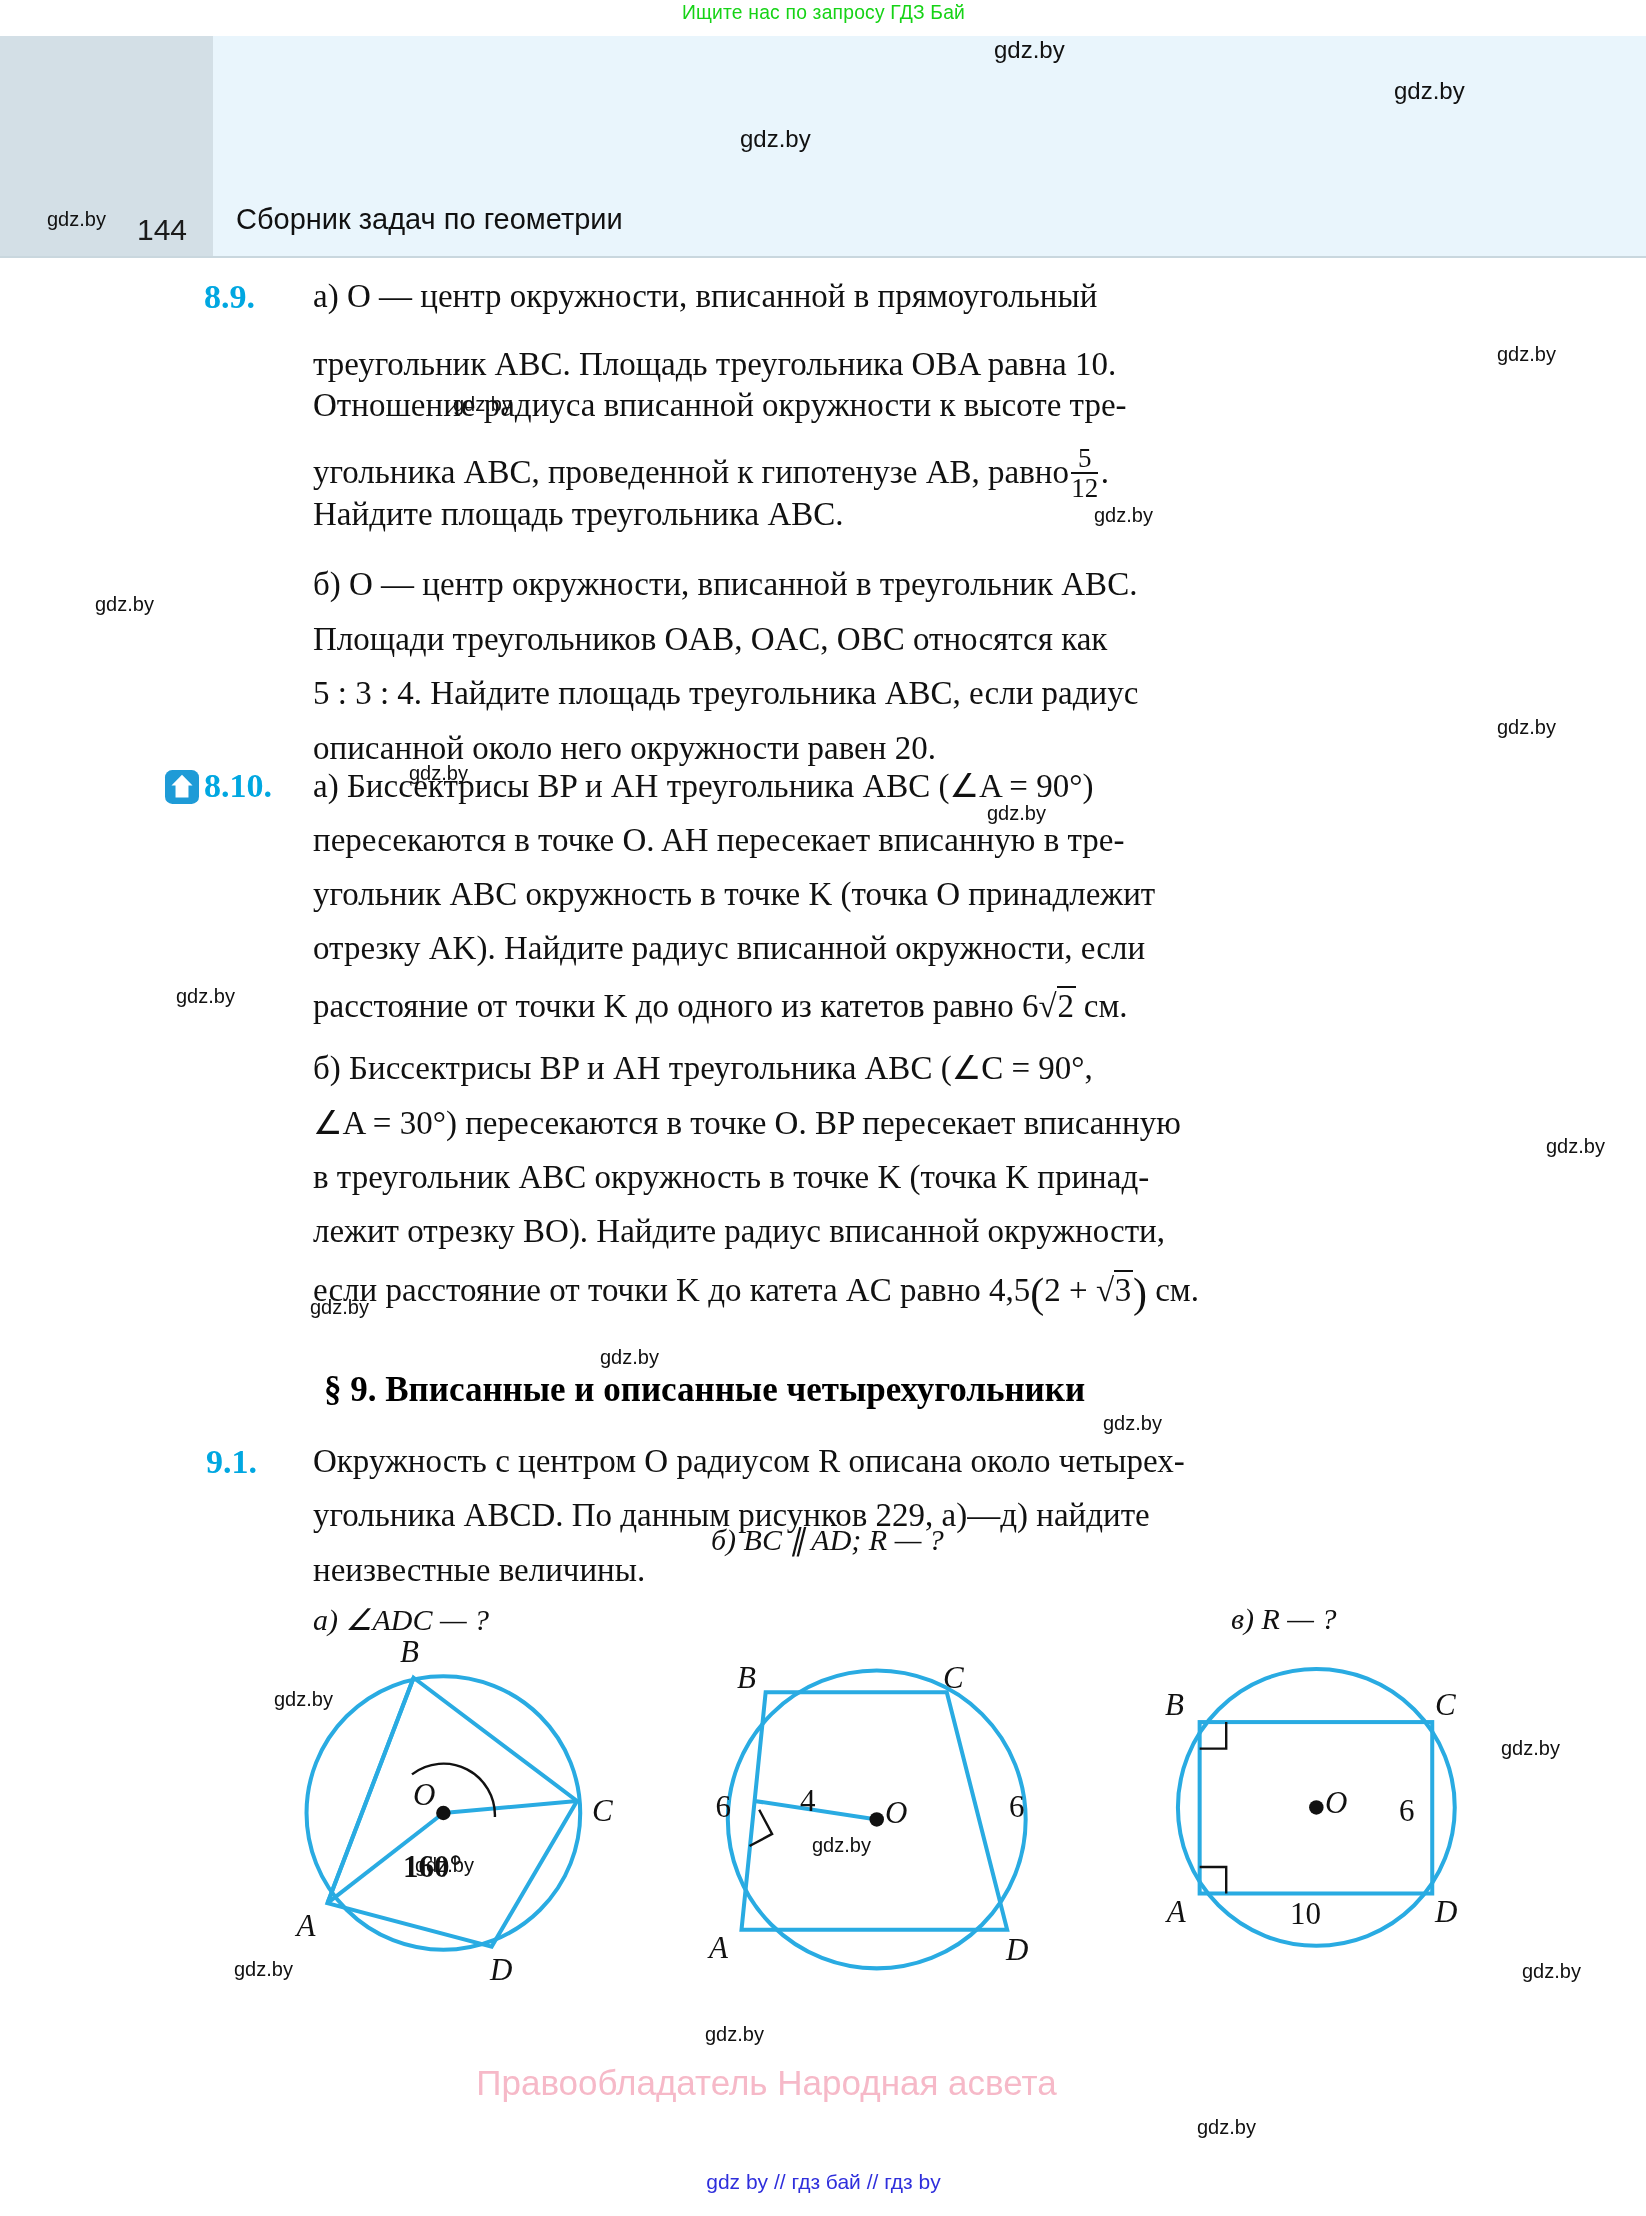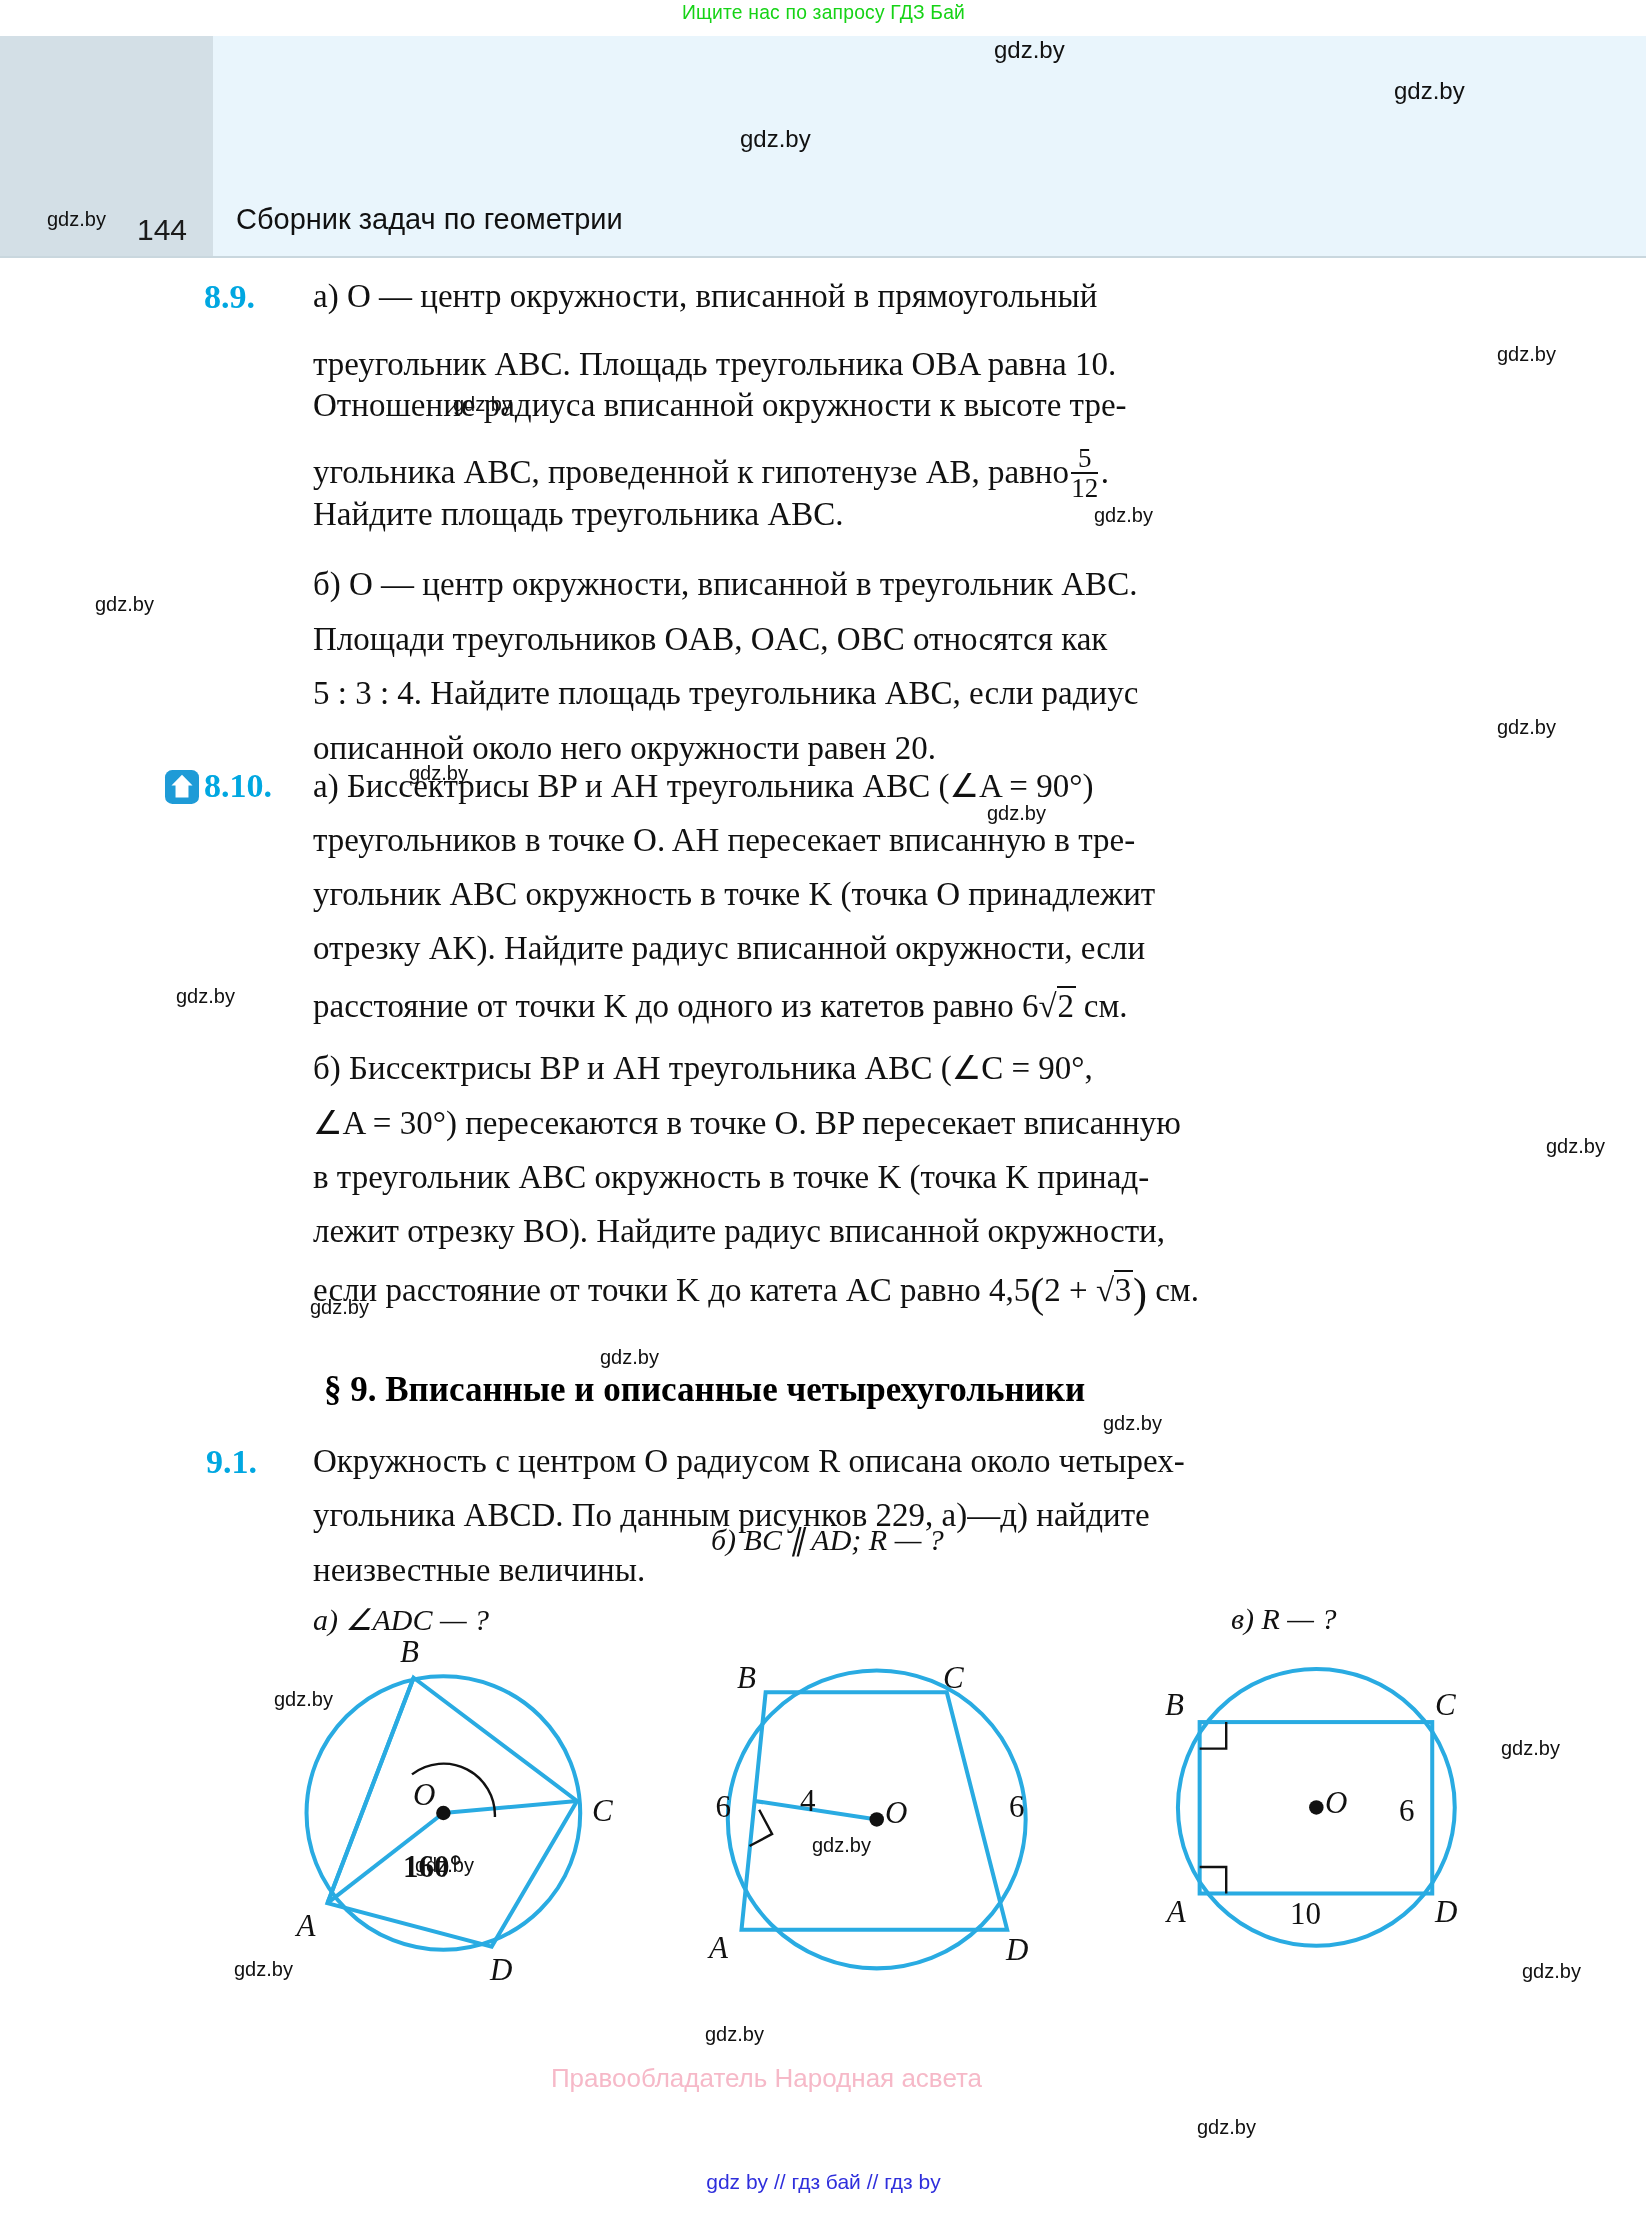--- a/index.html
+++ b/index.html
@@ -140,21 +140,21 @@
     font-size:31px;
     color:#111;
   }
 
   
   .copyright{
     position:absolute;
     left:0;width:1533px;text-align:center;
     color:#f6b9c8;
     font-family:"Liberation Sans", sans-serif;
-    font-size:26px;
+    font-size:35px;
   }
   .bottomlinks{
     position:absolute;left:0;width:1647px;text-align:center;
     color:#2f2fdc;
     font-family:"Liberation Sans", sans-serif;
     font-size:21px;
   }
 </style>
 </head>
 <body>
@@ -213,21 +213,21 @@
   <div class="ln" style="left:313px;top:732px;">описанной около него окружности равен 20.</div>
 
   <div class="icon-810" style="left:165px;top:770px;">
     <svg width="34" height="34" viewBox="0 0 42 42" aria-hidden="true">
       <path d="M21 6 L34 19 L29 19 L29 34 L13 34 L13 19 L8 19 Z" fill="#ffffff"></path>
     </svg>
   </div>
   <div class="num" style="left:204px;top:767px;">8.10.</div>
 
   <div class="ln" style="left:313px;top:770px;">а)  Биссектрисы  BP  и  AH  треугольника  ABC  (∠A = 90°)</div>
-  <div class="ln" style="left:313px;top:824px;">треугольников в точке O. AH пересекает вписанную в тре-</div>
+  <div class="ln" style="left:313px;top:824px;">пересекаются в точке O. AH пересекает вписанную в тре-</div>
   <div class="ln" style="left:313px;top:878px;">угольник ABC окружность в точке K (точка O принадлежит</div>
   <div class="ln" style="left:313px;top:932px;">отрезку AK). Найдите радиус вписанной окружности, если</div>
 
   <div class="ln" style="left:313px;top:990px;">
     <span>расстояние от точки K до одного из катетов равно</span>
     <span class="rad">6√<span class="bar">2</span>&nbsp;см.</span>
   </div>
 
   <div class="ln" style="left:313px;top:1052px;">б)  Биссектрисы  BP  и  AH  треугольника  ABC  (∠C = 90°,</div>
   <div class="ln" style="left:313px;top:1107px;">∠A = 30°) пересекаются в точке O. BP пересекает вписанную</div>

